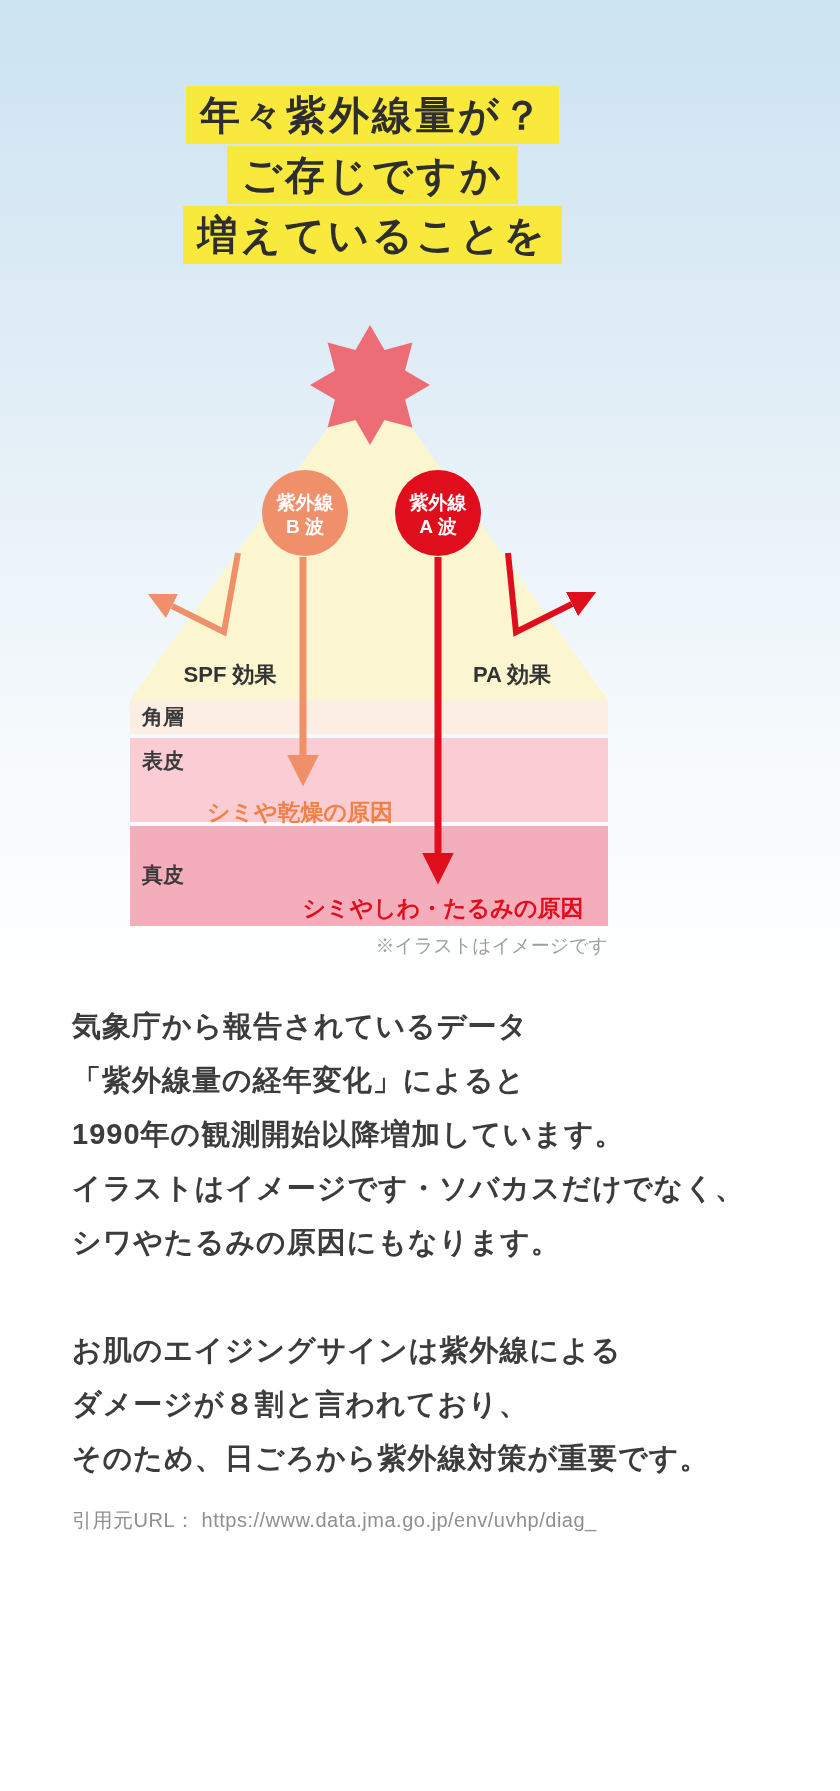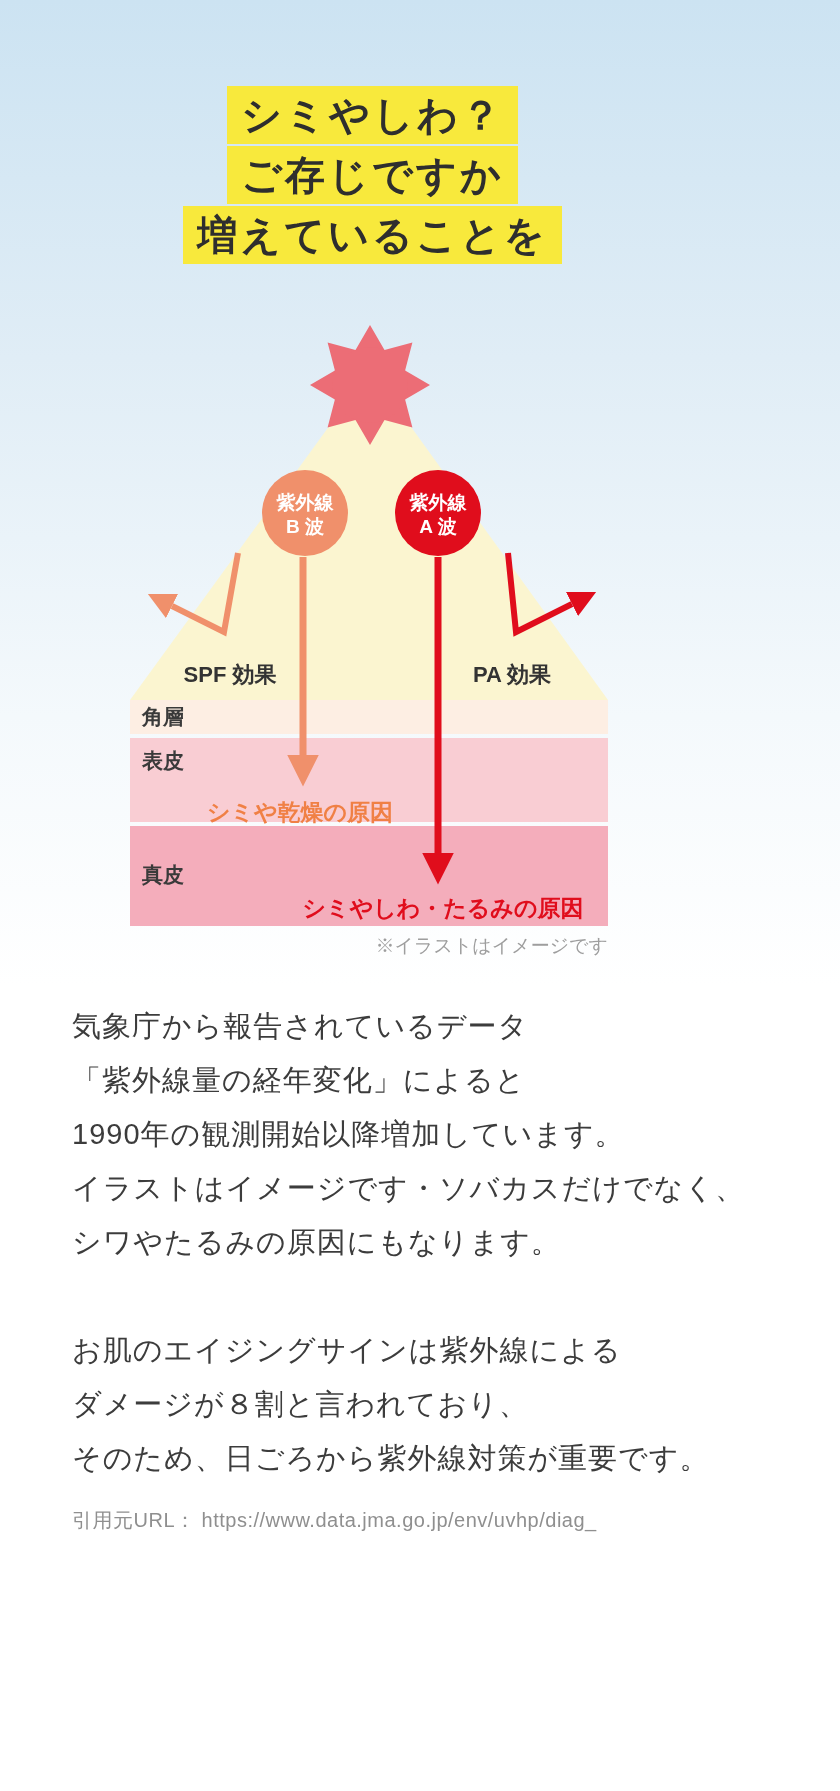--- a/index.html
+++ b/index.html
@@ -20,36 +20,36 @@
   .fx-label     { font-family:"Liberation Sans",sans-serif; font-size:22px; font-weight:700; fill:#333333; text-anchor:middle; }
   .layer-label  { font-family:"Liberation Sans",sans-serif; font-size:21px; font-weight:700; fill:#3a3a3a; }
   .effect-orange{ font-family:"Liberation Sans",sans-serif; font-size:23px; font-weight:700; fill:#f08045; text-anchor:middle; }
   .effect-red   { font-family:"Liberation Sans",sans-serif; font-size:23px; font-weight:700; fill:#e00d1c; text-anchor:middle; }
   .note         { font-family:"Liberation Sans",sans-serif; font-size:19px; fill:#9e9e9e; text-anchor:end; }
   .arrow-orange { stroke:#f0906b; fill:none; stroke-width:6; }
   .arrow-red    { stroke:#e00d1c; fill:none; stroke-width:6; }
   .thick        { stroke-width:7; }
   .para {
     position:absolute; left:72px; width:720px;
-    font-size:29px; font-weight:400; color:#3c3c3c;
+    font-size:29px; font-weight:700; color:#3c3c3c;
     line-height:54px; letter-spacing:1px;
   }
   .source {
     position:absolute; left:72px; width:720px;
     font-size:20px; font-weight:400; color:#8f8f8f;
     line-height:37px; letter-spacing:0.5px;
   }
 </style>
 </head>
 <body>
 
 <div class="page">
 
   <header class="title-block">
-    <div class="title-line"><span class="hl">シミやしわ？</span></div>
+    <div class="title-line"><span class="hl">年々紫外線量が？</span></div>
     <div class="title-line"><span class="hl">ご存じですか</span></div>
     <div class="title-line"><span class="hl">増えていることを</span></div>
   </header>
 
   <svg class="diagram" width="840" height="660" viewBox="0 0 840 660">
     <defs>
       <marker id="mO" markerWidth="4.5" markerHeight="4.5" refX="0" refY="2.25" orient="auto" markerUnits="strokeWidth">
         <path d="M0,0 L4.5,2.25 L0,4.5 z" fill="#f0906b"></path>
       </marker>
       <marker id="mR" markerWidth="4.5" markerHeight="4.5" refX="0" refY="2.25" orient="auto" markerUnits="strokeWidth">

